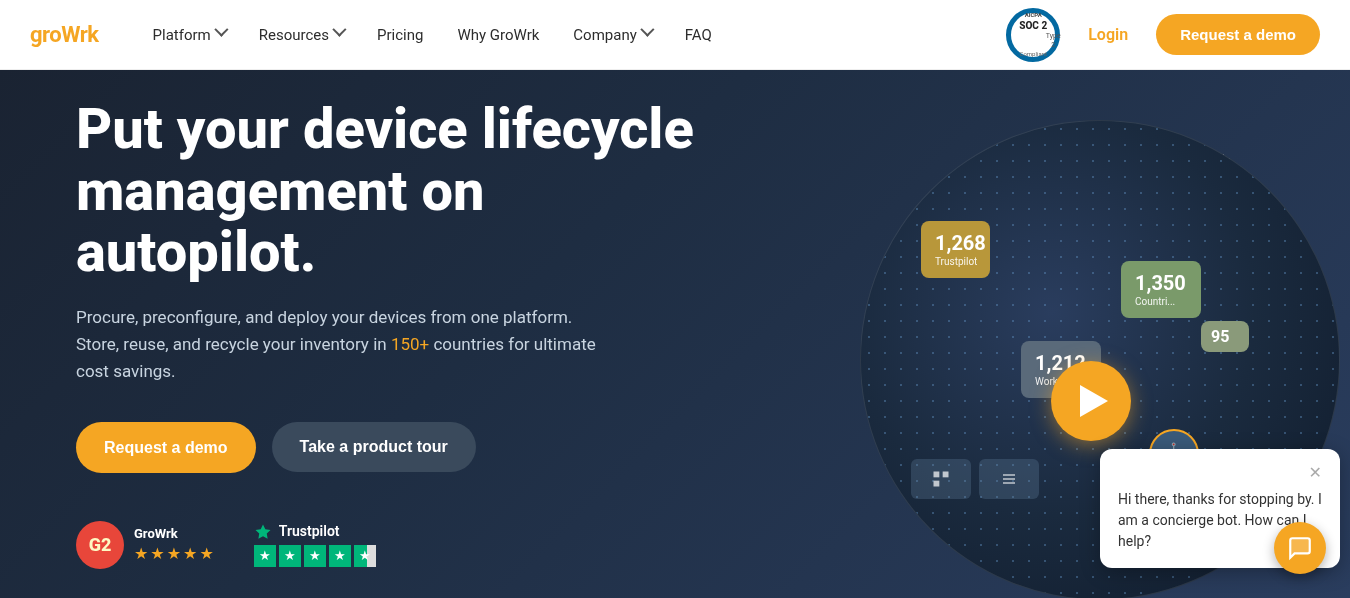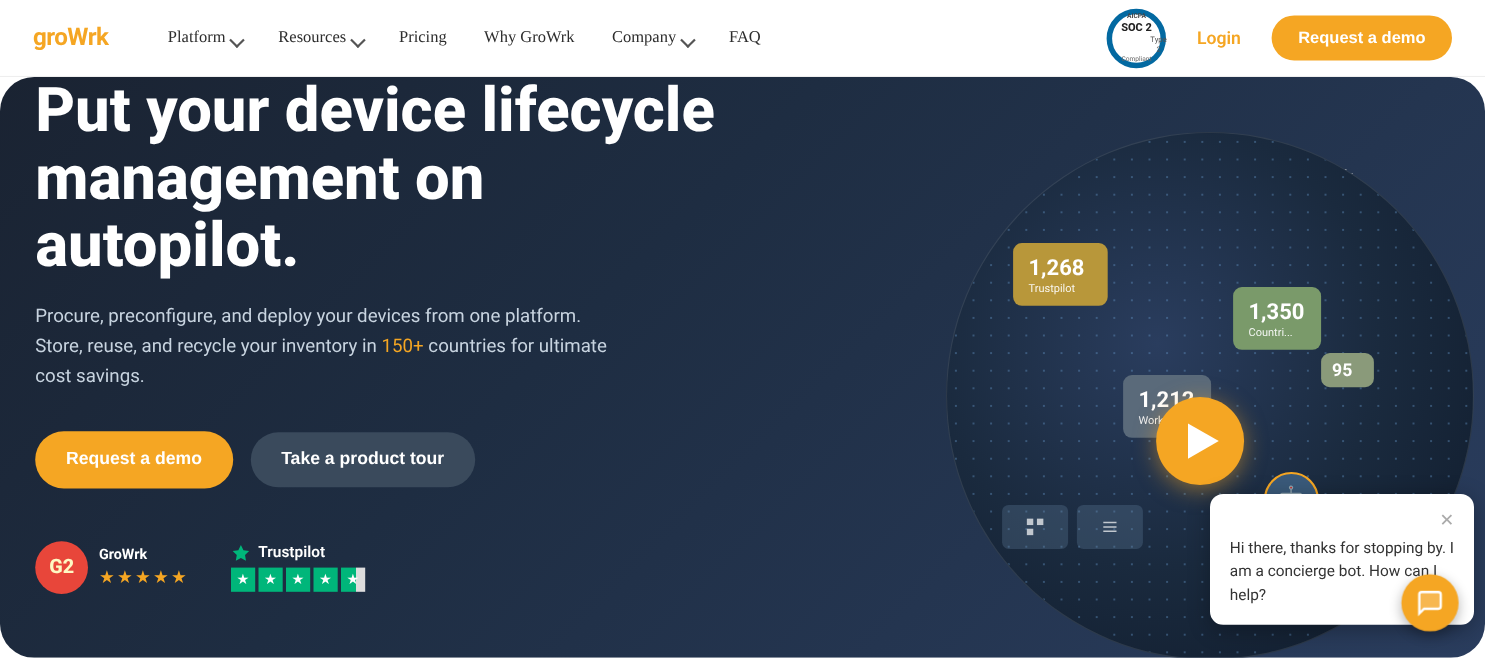--- a/index.html
+++ b/index.html
@@ -25,29 +25,28 @@
     }
     .logo span { color: #f5a623; }
     .nav-links {
       display: flex;
       align-items: center;
       gap: 6px;
       flex: 1;
     }
     .nav-item {
       display: flex;
-      align-items: flex-end;
+      align-items: flex-start;
       gap: 4px;
       padding: 8px 14px;
       font-size: 15px;
       color: #2d2d2d;
       cursor: pointer;
       border-radius: 4px;
       white-space: nowrap;
-      font-family: Liberation Serif, serif;
     }
     .nav-chevron {
       width: 10px;
       height: 10px;
       border-right: 2px solid #555;
       border-bottom: 2px solid #555;
       transform: rotate(45deg) translateY(-2px);
       display: inline-block;
     }
     .nav-right {
@@ -87,24 +86,24 @@
       font-weight: 600;
       cursor: pointer;
       white-space: nowrap;
     }
 
     
     .hero {
       background: linear-gradient(135deg, #1a2332 0%, #1e2d42 40%, #243550 70%, #2a3d5e 100%);
       height: 528px;
       display: flex;
+      align-items: center;
       position: relative;
       overflow: hidden;
-      padding: 0 32px;
-      border-radius: 31px;
+      padding: 0 76px;
     }
     .hero-content {
       max-width: 640px;
       z-index: 2;
     }
     .hero-title {
       font-size: 56px;
       font-weight: 800;
       color: #fff;
       line-height: 1.1;
@@ -239,21 +238,21 @@
     .stat-card {
       position: absolute;
       background: #c8a84b;
       border-radius: 8px;
       padding: 10px 14px;
       color: #fff;
       font-size: 11px;
     }
     .stat-card .num { font-size: 20px; font-weight: 700; display: block; }
     .stat-card .lbl { font-size: 10px; opacity: 0.9; }
-    .card-employees { top: 100px; left: 60px; background: #b8973a; width: 86px; }
+    .card-employees { top: 100px; left: 60px; background: #b8973a; width: 69px; }
     .card-workers { top: 220px; left: 160px; background: #5a6a7a; width: 80px; }
     .card-countries { top: 140px; left: 260px; background: #7a8a6a; width: 80px; }
     .card-small { top: 200px; left: 340px; background: #8a7a5a; width: 48px; padding: 6px 10px; }
     
     .play-btn {
       position: absolute;
       top: 240px;
       left: 190px;
       width: 80px;
       height: 80px;

